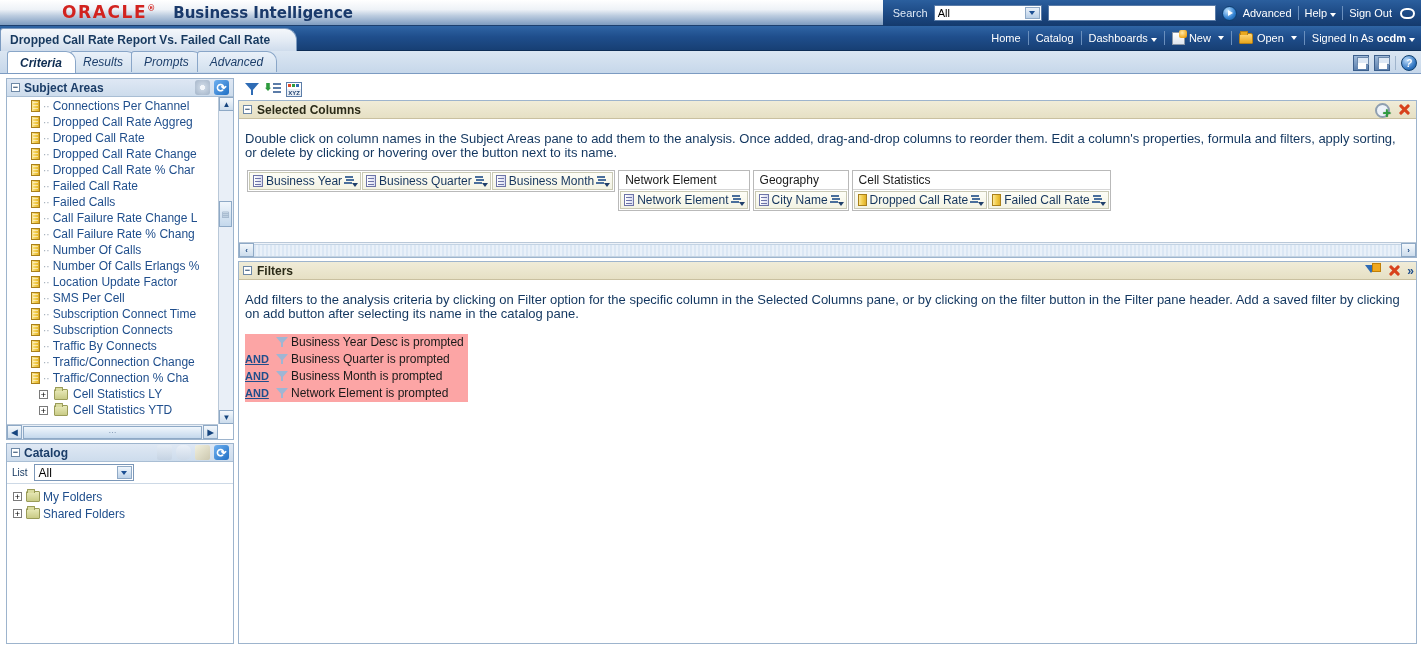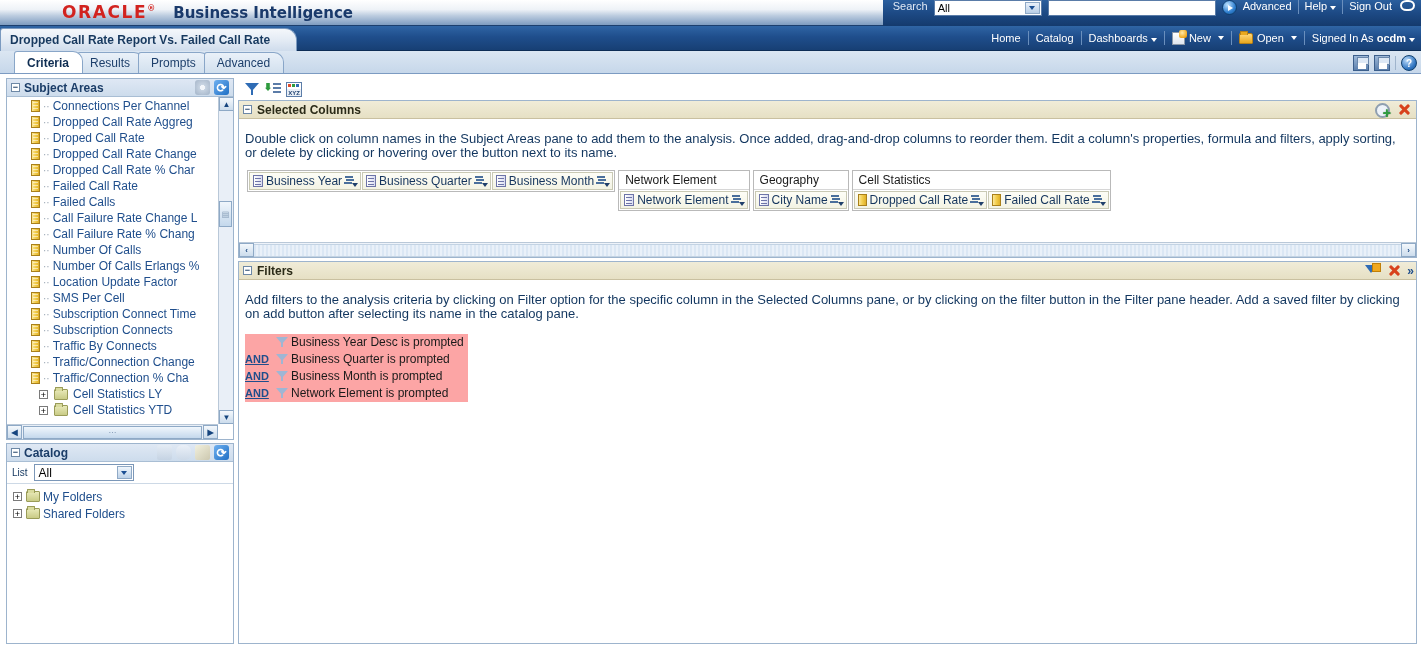--- a/index.html
+++ b/index.html
@@ -35,21 +35,21 @@
     margin-left: 18px;
     color: #1a3a6b;
     font-weight: bold;
     font-size: 15px;
     font-family: "DejaVu Sans", sans-serif;
   }
   .brandbar-right {
     position: absolute; right: 0; top: 0;
     height: 26px;
     background: linear-gradient(to bottom, #2b5f9e 0%, #1d4a85 50%, #143a6d 100%);
-    display: flex; 
+    display: flex; align-items: center;
     padding: 0 6px 0 10px;
     gap: 6px;
     color: #ffffff;
     font-size: 11px;
     min-width: 500px;
     justify-content: flex-end;
   }
   .brandbar-right .lbl { color:#dfe9f5; }
   .sel-all {
     width: 108px; height: 16px;
@@ -159,22 +159,23 @@
   }
   .user-name { font-weight: bold; color:#ffffff; }
 
   
   .tabstrip {
     position: relative;
     height: 23px;
     background: linear-gradient(to bottom, #dbe6f2 0%, #c6d7ea 100%);
     border-bottom: 1px solid #7c9bc2;
     display: flex;
-    align-items: center;
-    padding-left: 14px;
+    align-items: flex-start;
+    padding-left: 7px;
+    font-style: italic;
   }
   .tab {
     height: 21px;
     padding: 0 13px 0 12px;
     margin-right: -6px;
     display: flex; align-items: center;
     font-size: 12px;
     color: #1d3f6b;
     background: linear-gradient(to bottom,#eaf1f9,#d2e0ee);
     border: 1px solid #89a6c8;

